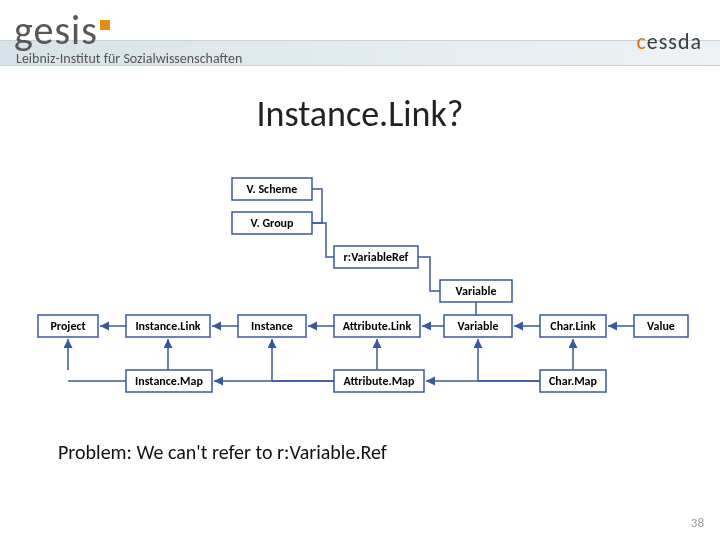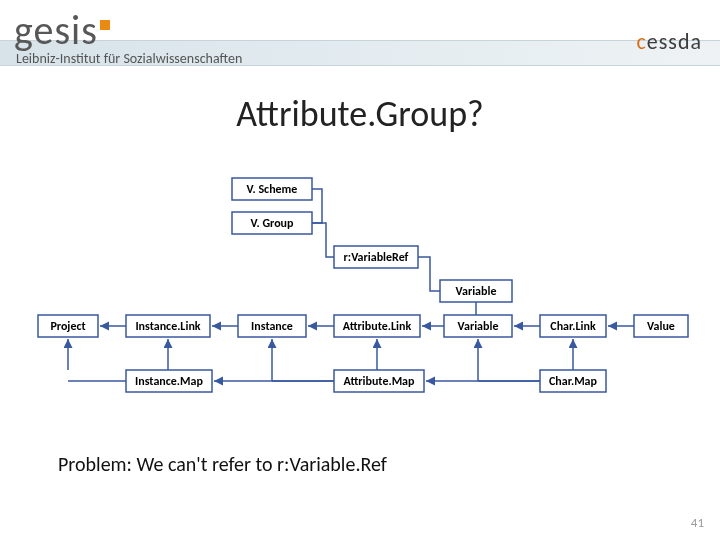--- a/index.html
+++ b/index.html
@@ -10,38 +10,38 @@
   .gesis-sq{display:inline-block;width:10px;height:10px;background:#e98a13;margin-left:2px;vertical-align:14px;}
   .gesis-sub{position:absolute;left:16px;top:50px;font-size:14px;color:#555;}
   .cessda-logo{position:absolute;right:18px;top:28px;font-size:22px;font-weight:300;letter-spacing:1px;color:#3d3d3d;}
   .cessda-logo .c{color:#d96f13;}
   .title{position:absolute;left:0;top:92px;width:720px;text-align:center;font-size:36px;color:#222;}
   svg.diagram{position:absolute;left:0;top:0;width:720px;height:540px;}
   .box{fill:#fff;stroke:#3858a0;stroke-width:1.5;}
   .boxlabel{font-family:Calibri,Arial,sans-serif;font-size:12px;fill:#000;font-weight:600;}
   .arrow{stroke:#3858a0;stroke-width:1.5;fill:none;}
   .arrowhead{fill:#3858a0;}
-  .problem{position:absolute;left:58px;top:440px;font-size:20px;color:#111;margin-top:12px;}
+  .problem{position:absolute;left:58px;top:440px;font-size:20px;color:#111;}
   .slidenum{position:absolute;right:16px;bottom:10px;font-size:13px;color:#9b9b9b;}
 </style>
 </head>
 <body>
 
 <div class="stage">
 
   <div class="header-bar"></div>
 
   <div class="gesis-logo">
     <span class="gesis-word">gesis</span><span class="gesis-sq"></span>
   </div>
   <div class="gesis-sub">Leibniz-Institut für Sozialwissenschaften</div>
 
   <div class="cessda-logo"><span class="c">c</span>essda</div>
 
-  <div class="title">Attribute.Group?</div>
+  <div class="title">Instance.Link?</div>
 
   <svg class="diagram">
     <defs>
       <marker id="ah" markerWidth="8" markerHeight="8" refX="6" refY="3" orient="auto">
         <path d="M0,0 L6,3 L0,6 Z" class="arrowhead"></path>
       </marker>
     </defs>
 
     <g>
       <rect class="box" x="232" y="178" width="80" height="22"></rect>
@@ -132,14 +132,14 @@
 
     <line class="arrow" x1="334" y1="381" x2="214" y2="381" marker-end="url(#ah)"></line>
 
     <line class="arrow" x1="334" y1="381" x2="272" y2="381"></line>
 
     <line class="arrow" x1="540" y1="381" x2="426" y2="381" marker-end="url(#ah)"></line>
     <line class="arrow" x1="540" y1="381" x2="478" y2="381"></line>
   </svg>
 
   <div class="problem">Problem: We can't refer to r:Variable.Ref</div>
-  <div class="slidenum">41</div>
+  <div class="slidenum">38</div>
 </div>
 
 </body></html>

